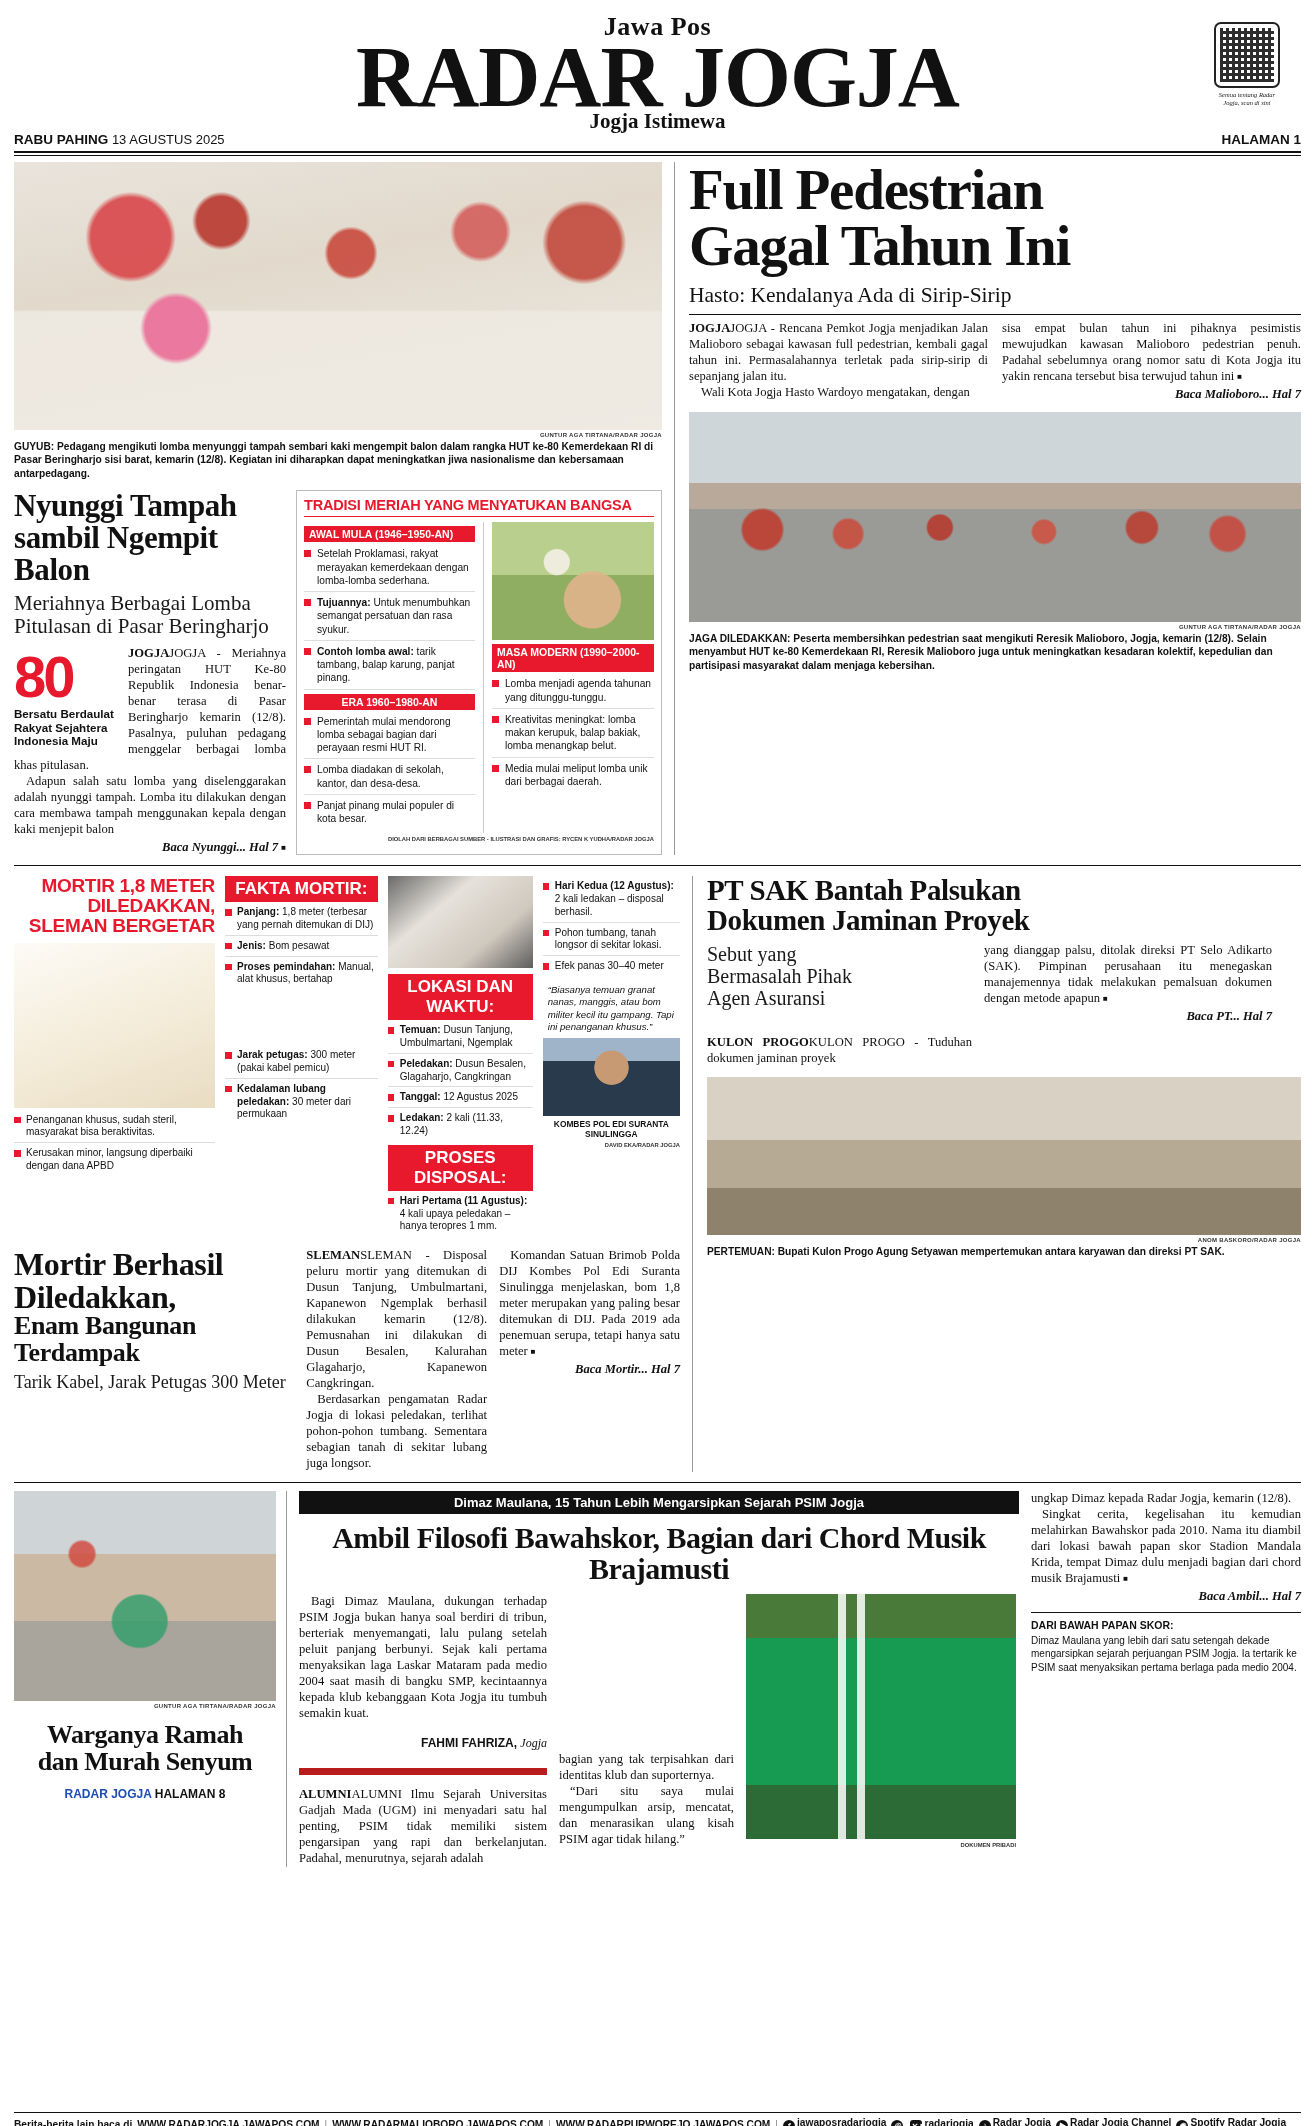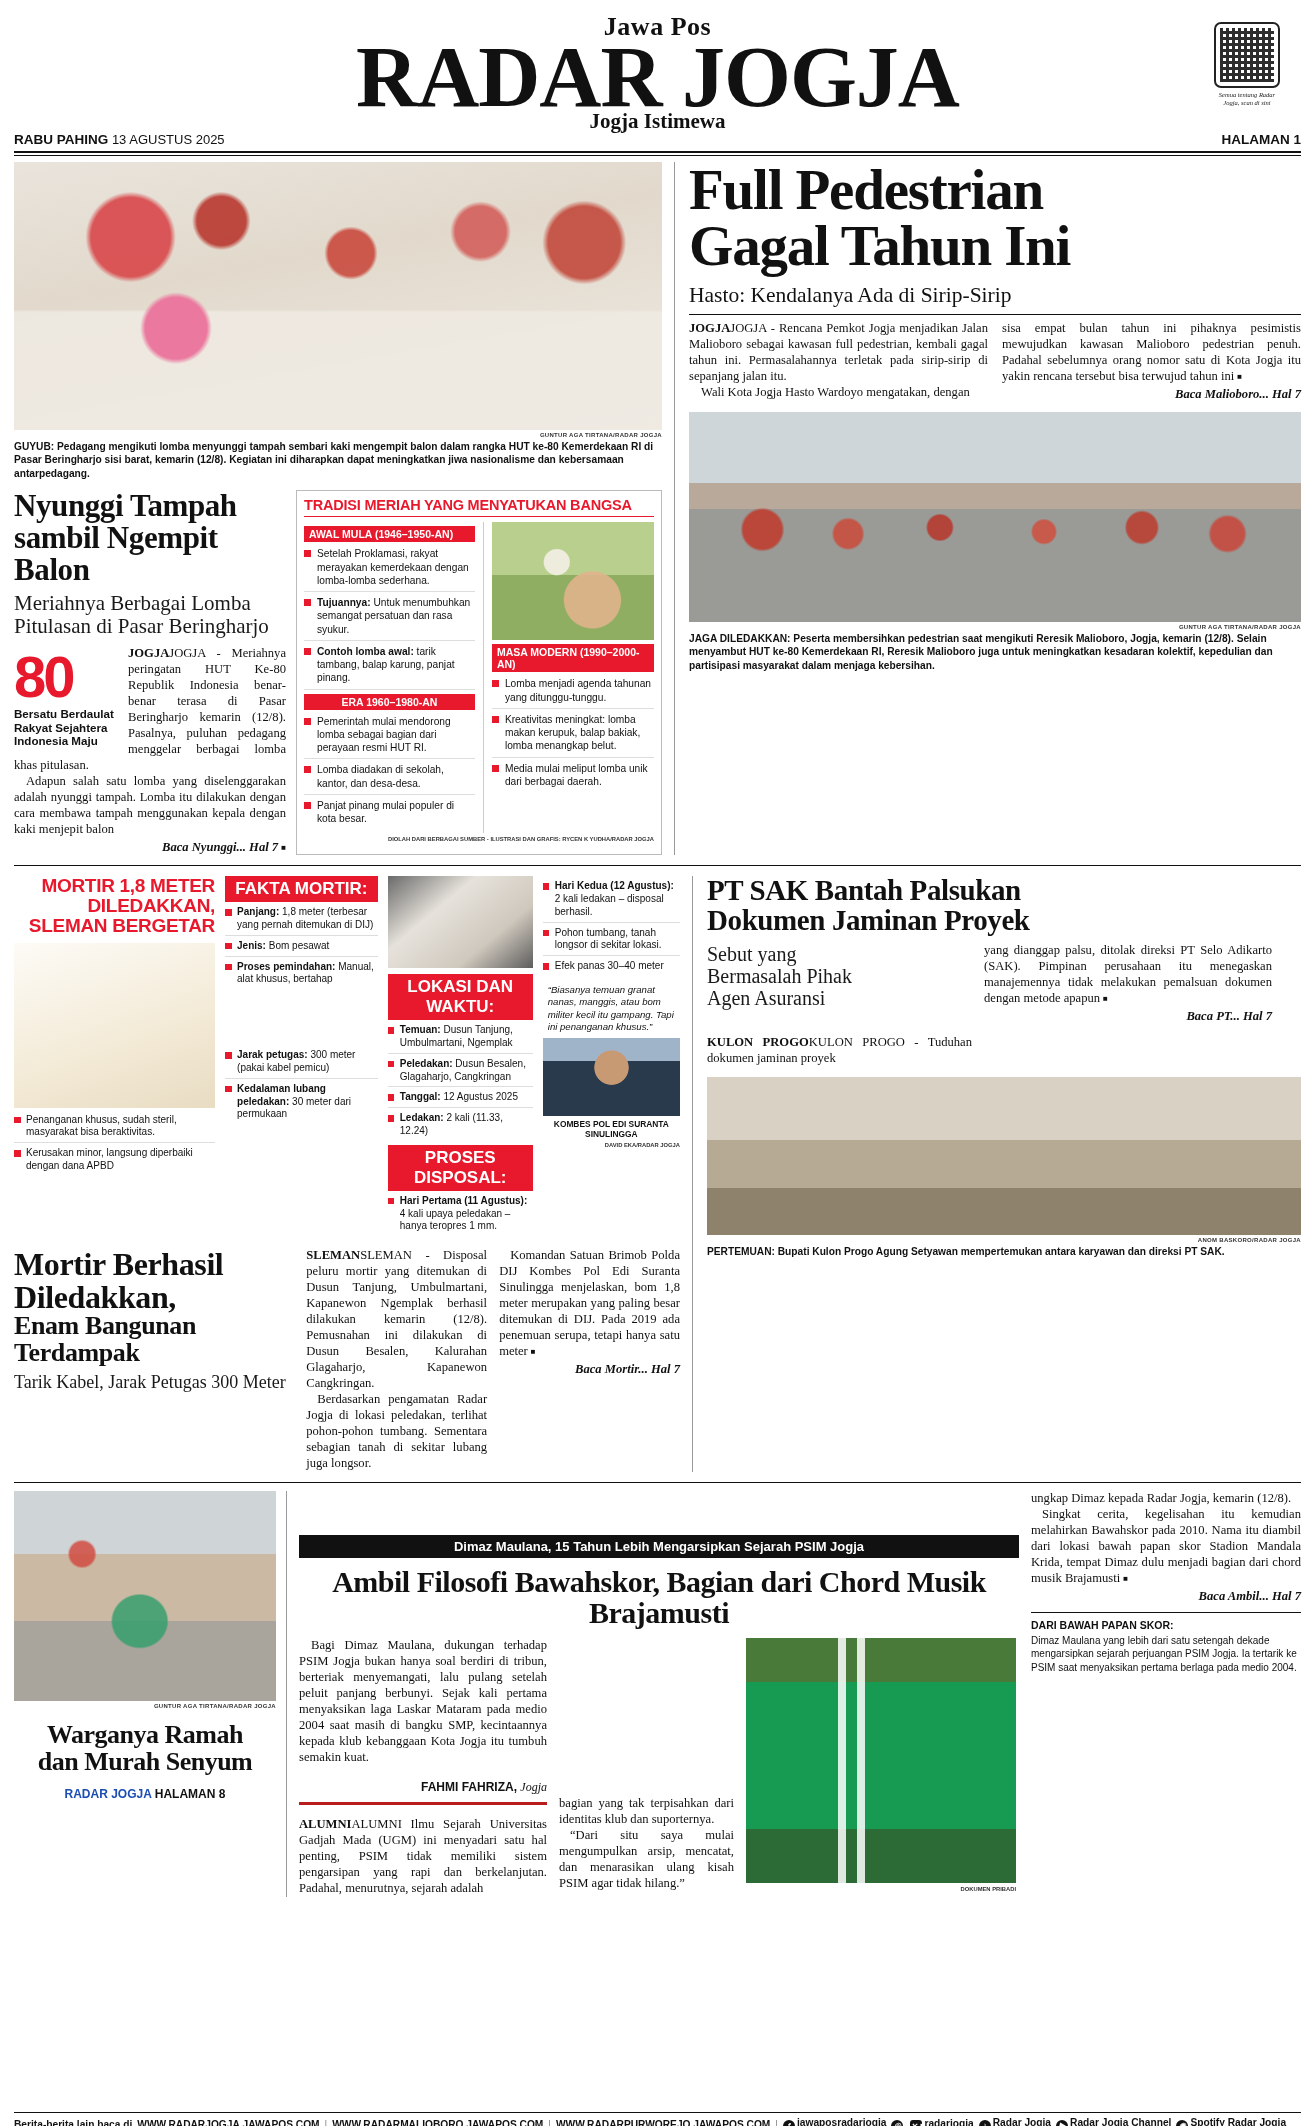--- a/index.html
+++ b/index.html
@@ -184,30 +184,30 @@
 
   
   .bot-block { display: flex; margin-top: 8px; }
   .bot-left { width: 272px; padding-right: 10px; }
   .bot-mid { width: 745px; border-left: 1px solid #999; padding: 0 12px; }
   .bot-right { width: 270px; }
 
   .strip-band {
     background: #111; color: #fff; text-align: center;
     font-family: "Liberation Sans", sans-serif; font-weight: bold;
-    font-size: 13px; padding: 4px 2px; margin-top: 44px;
+    font-size: 13px; padding: 4px 2px;
   }
   .bot-h1 {
     font-family: "Liberation Serif", serif; font-weight: bold;
     font-size: 30px; line-height: 1.04; text-align: center; letter-spacing: -.5px;
   }
   .byline {
     font-family: "Liberation Sans", sans-serif; font-weight: bold;
-    font-size: 12px; text-align: right; border-bottom: 3px solid #b91c1c;
-    padding-bottom: 7px;
+    font-size: 12px; text-align: right; border-bottom: 7px solid #b91c1c;
+    padding-bottom: 17px;
   }
   .byline i { font-family: "Liberation Serif", serif; font-weight: normal; font-style: italic; }
 
   .side-note-h {
     font-family: "Liberation Sans", sans-serif; font-weight: bold;
     font-size: 10.5px; margin-bottom: 3px;
   }
   .side-note-b {
     font-family: "Liberation Sans", sans-serif; font-size: 10px; line-height: 1.36;
   }

